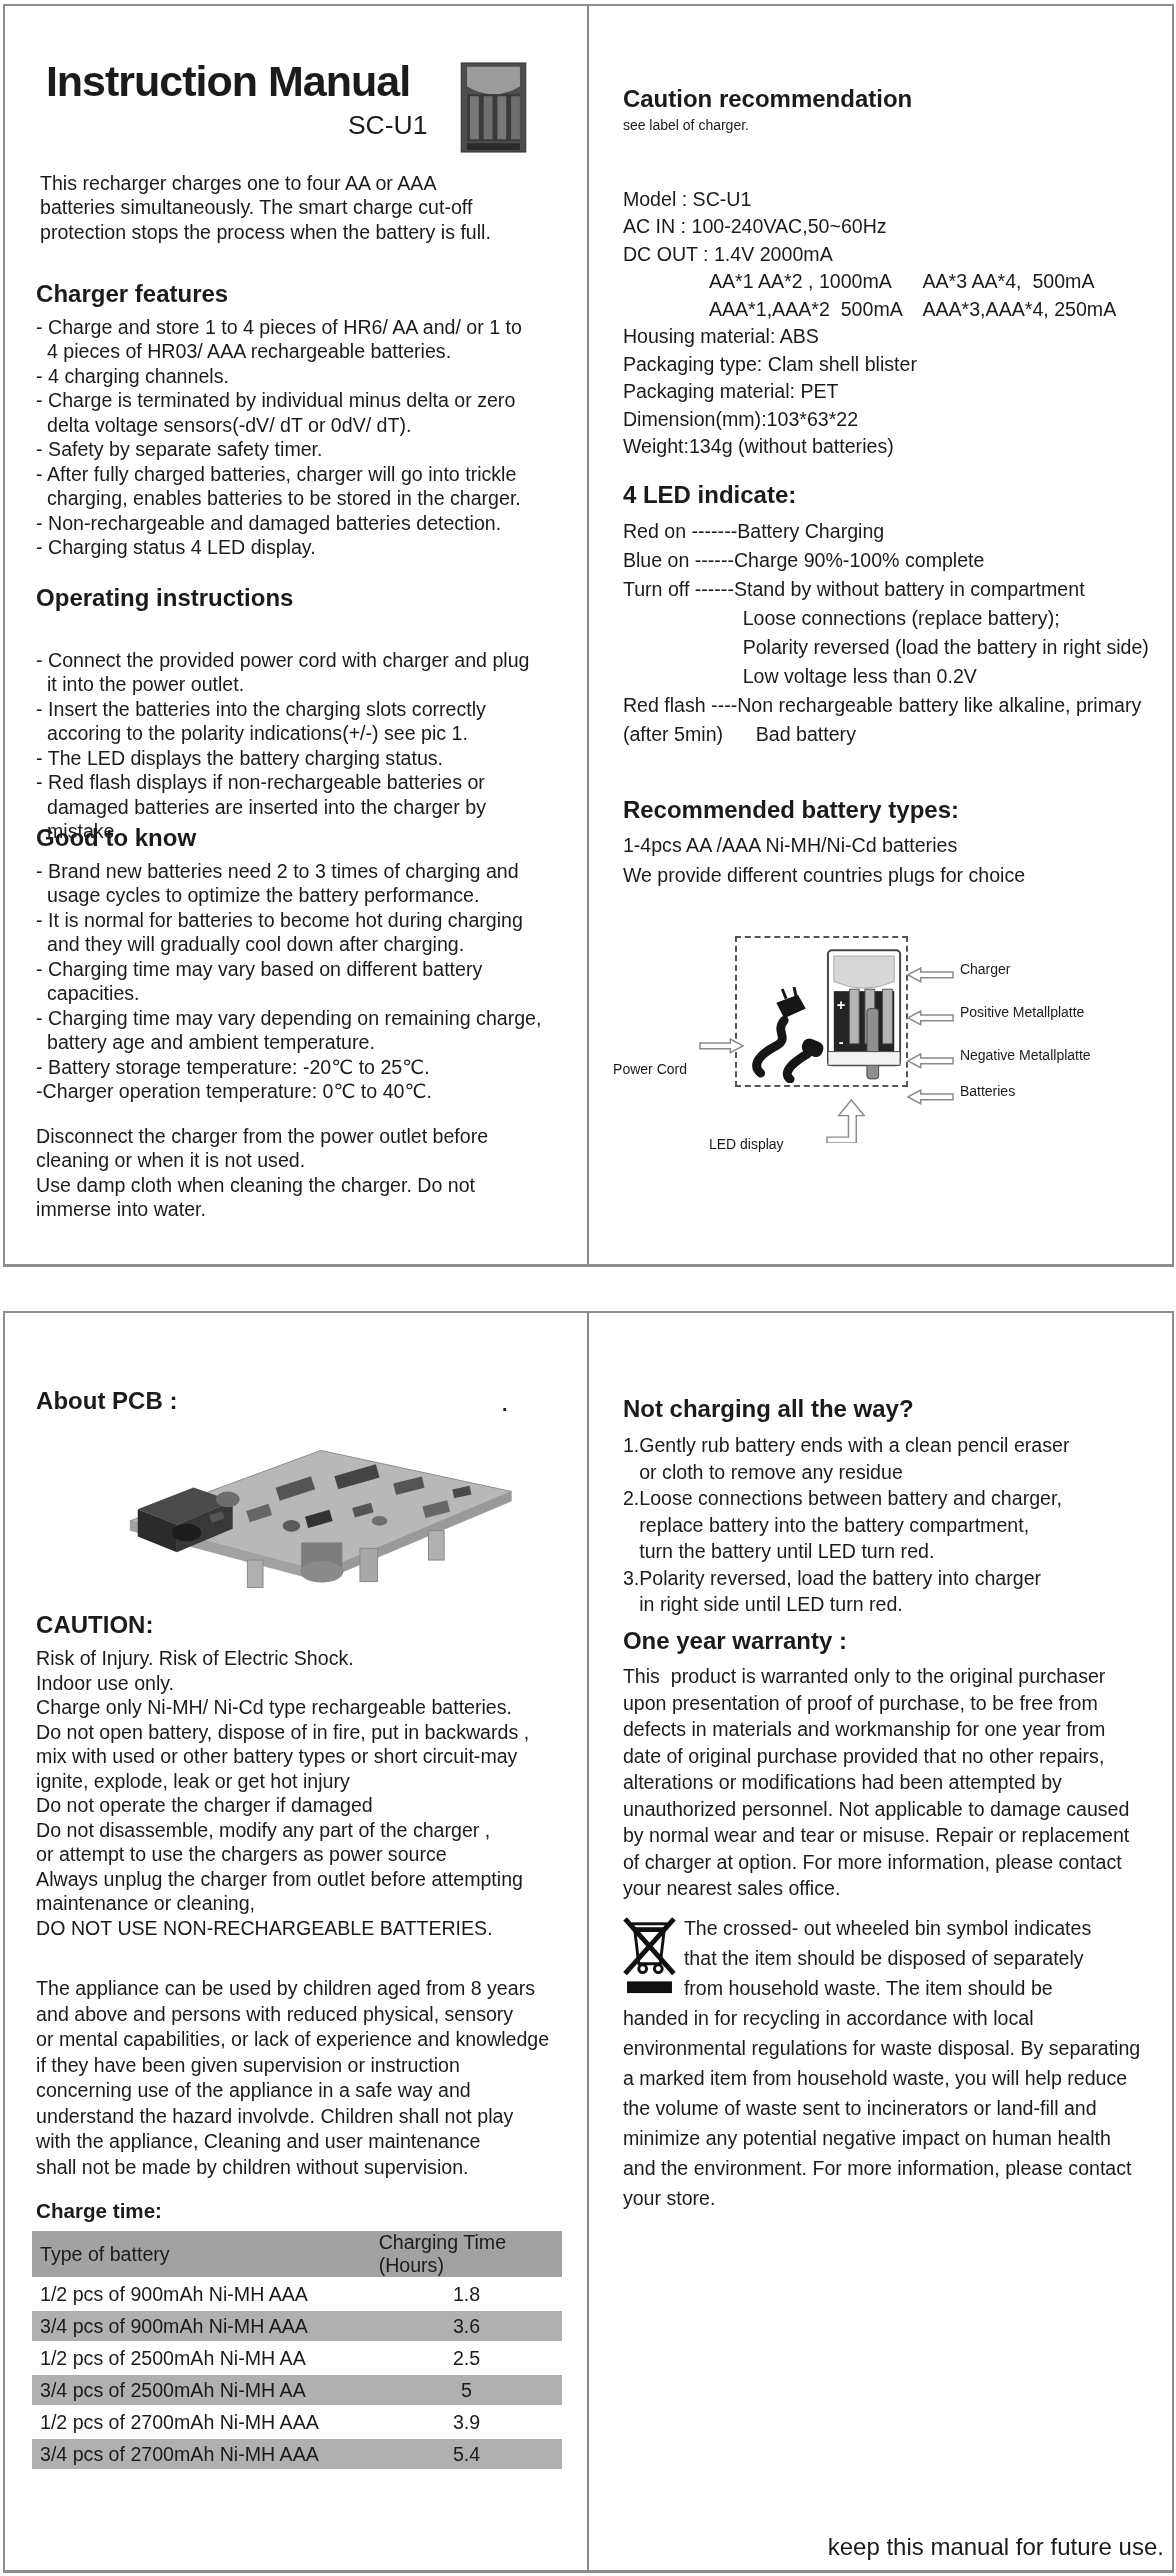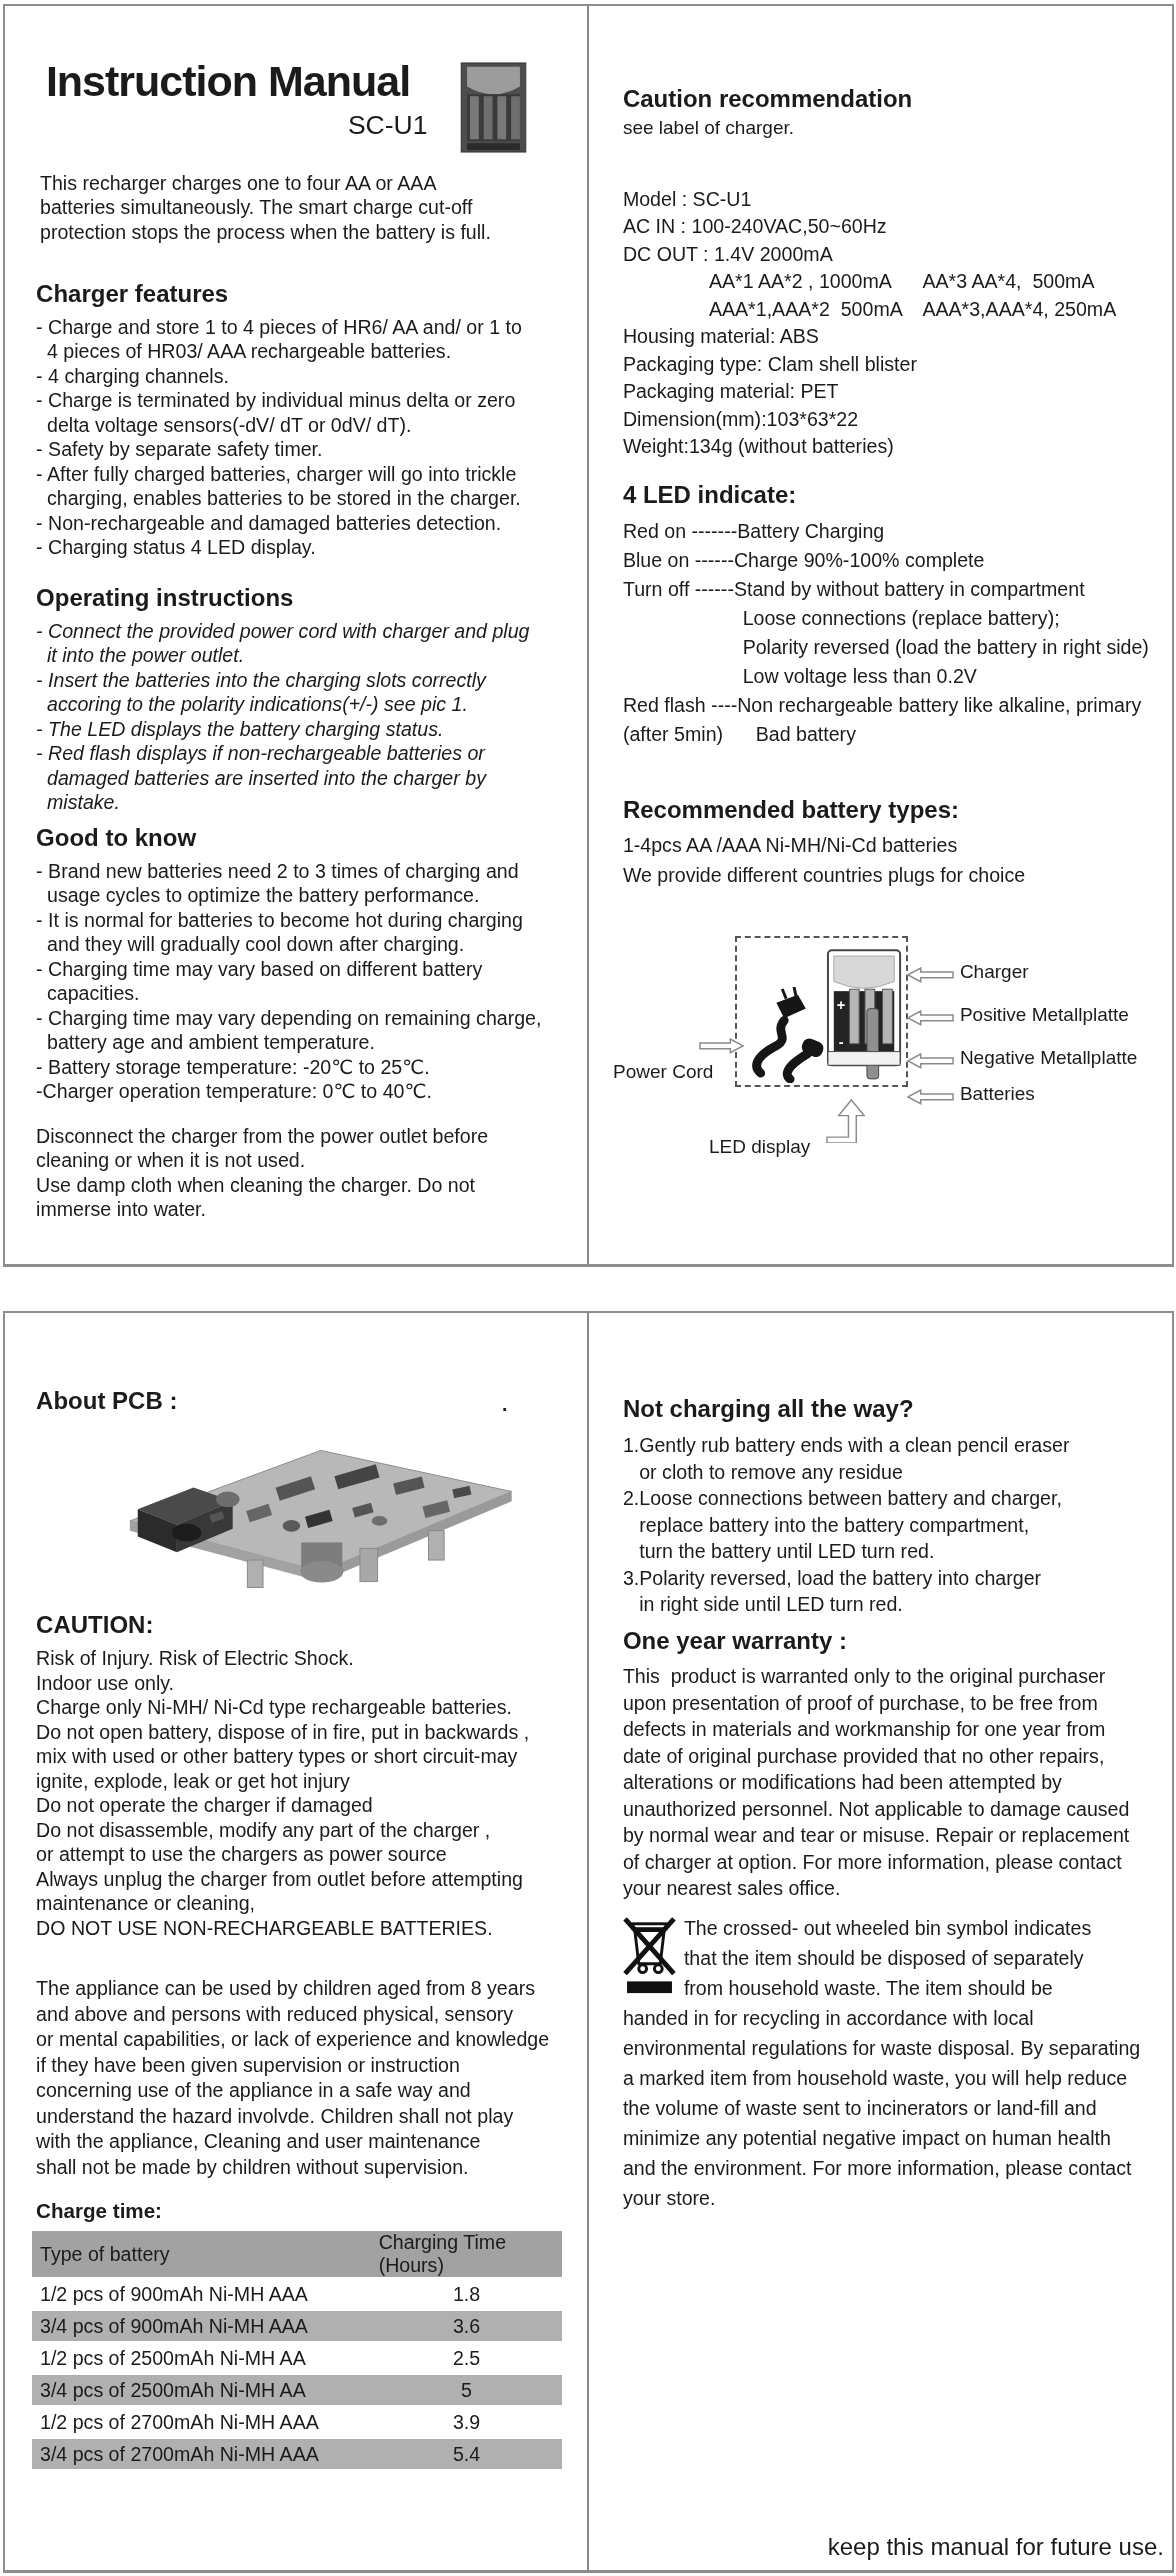--- a/index.html
+++ b/index.html
@@ -14,21 +14,21 @@
   .hsm{font-weight:bold;font-size:20.6px;white-space:pre;}
   .title{font-size:43px;font-weight:bold;letter-spacing:-1px;white-space:pre;}
   .model{font-size:26.5px;white-space:pre;}
   .lines>div{white-space:pre;font-size:19.6px;}
   .p25>div{line-height:24.5px;}
   .p26>div{line-height:25.5px;}
   .p27>div{line-height:26.5px;}
   .p28>div{line-height:27.5px;}
   .p30>div{line-height:29px;}
   .p31>div{line-height:30px;}
-  .lbl{font-size:19px;white-space:pre;}
+  .lbl{font-size:14px;white-space:pre;}
   table.ct{border-collapse:separate;border-spacing:0 2.9px;width:530px;font-size:19.6px;}
   table.ct th{background:#a2a2a2;font-weight:normal;text-align:left;height:30px;padding:0 0 0 7.8px;}
   table.ct td{height:30px;padding:0 0 0 7.8px;text-align:left;}
   table.ct th.c,table.ct td.c{text-align:center;padding:0;}
   table.ct tbody tr:nth-child(even) td{background:#b0b0b0;}
   .footer{font-size:24px;white-space:pre;}
   .dot{font-size:19.6px;font-weight:bold;}
 </style>
 </head>
 <body>
@@ -67,21 +67,21 @@
         <div>- Charge is terminated by individual minus delta or zero</div>
         <div>  delta voltage sensors(-dV/ dT or 0dV/ dT).</div>
         <div>- Safety by separate safety timer.</div>
         <div>- After fully charged batteries, charger will go into trickle</div>
         <div>  charging, enables batteries to be stored in the charger.</div>
         <div>- Non-rechargeable and damaged batteries detection.</div>
         <div>- Charging status 4 LED display.</div>
       </div>
 
     <div class="abs h" style="top:578px;left:-9.8px;">Operating instructions</div>
-    <div class="abs lines p25" style="top:613px;left:-9.8px;font-style:italic;">
+    <div class="abs lines p25" style="top:642px;left:-9.8px;">
 
     <div>- Connect the provided power cord with charger and plug</div>
         <div>  it into the power outlet.</div>
         <div>- Insert the batteries into the charging slots correctly</div>
         <div>  accoring to the polarity indications(+/-) see pic 1.</div>
         <div>- The LED displays the battery charging status.</div>
         <div>- Red flash displays if non-rechargeable batteries or</div>
         <div>  damaged batteries are inserted into the charger by</div>
         <div>  mistake.</div>
       </div>

